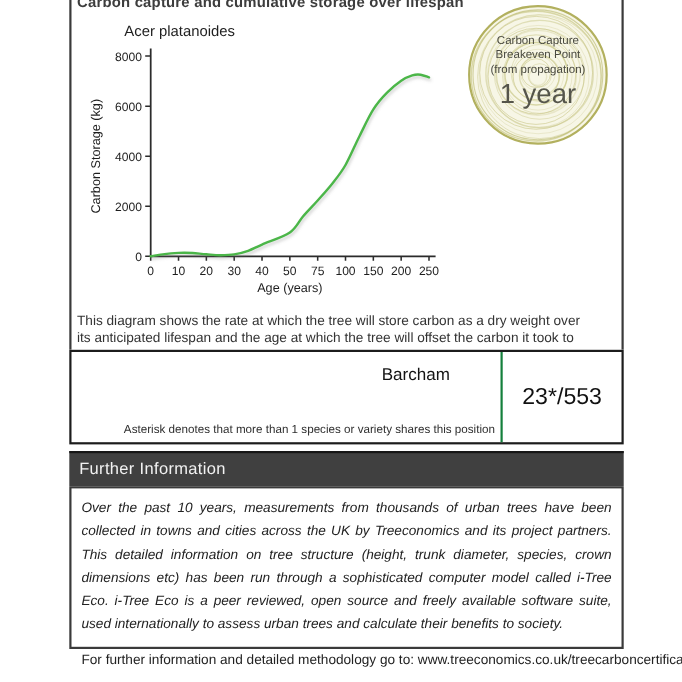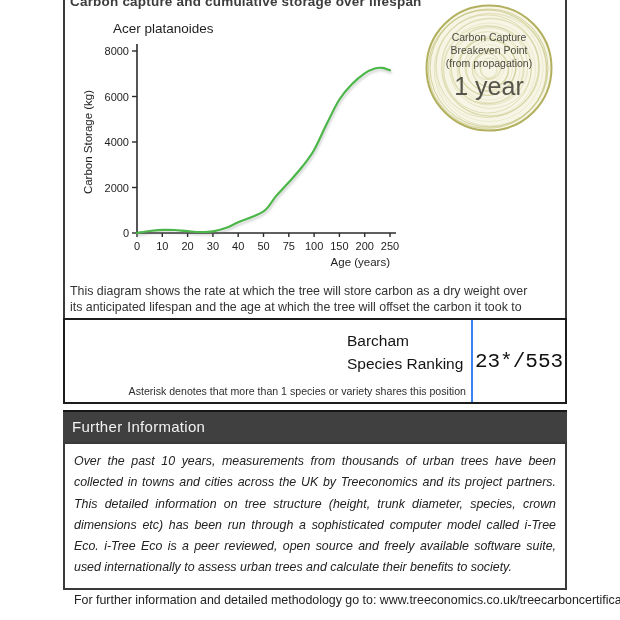--- a/index.html
+++ b/index.html
@@ -28,21 +28,21 @@
     text-align: left; font-size: 13.5px; color: #1e1e1e;
   }
   .chart-svg { position: absolute; left: 95px; top: 38px; }
   .y-label {
     position: absolute; left: 88px; top: 142px;
     transform: translate(-50%,-50%) rotate(-90deg);
     font-size: 11.5px; color: #1e1e1e; white-space: nowrap;
   }
   .x-label {
     position: absolute; left: 137px; top: 256px; width: 253px;
-    text-align: right; font-size: 11.5px; color: #1e1e1e;
+    text-align: center; font-size: 11.5px; color: #1e1e1e;
   }
 
   
   .badge { position: absolute; left: 424px; top: 3px; width: 130px; height: 130px; }
   .badge-svg { position: absolute; left: 0; top: 0; }
   .badge-text {
     position: absolute; left: 0; top: 28px; width: 130px;
     text-align: center; color: #4a4a40;
   }
   .badge-text .small { font-size: 10.5px; font-weight: normal; line-height: 13px; }
@@ -54,33 +54,33 @@
     font-size: 12.4px; line-height: 16px; color: #333;
   }
 
   
   .ranking-box {
     position: absolute; left: 63px; top: 318px;
     width: 504px; height: 86px;
     border: 2px solid #1c1c1c; box-sizing: border-box;
     display: flex; background: #fff;
   }
-  .ranking-left { position: relative; flex: 1 1 auto; border-right: 2px solid #3b82f6; }
+  .ranking-left { position: relative; flex: 1 1 auto; border-right: 2px solid #15803d; }
   .ranking-name {
     position: absolute; left: 282px; top: 9px;
     font-size: 15.5px; line-height: 23px; color: #141414; white-space: nowrap;
   }
   .ranking-note {
     position: absolute; right: 5px; bottom: 5px;
     font-size: 10.6px; color: #2e2e2e; white-space: nowrap;
   }
   .ranking-right {
-    width: 92px; flex: 0 0 auto;
+    width: 108px; flex: 0 0 auto;
     display: flex; align-items: center; justify-content: center;
-    font-size: 21px; color: #111; font-family: Liberation Mono, monospace;
+    font-size: 21px; color: #111;
   }
 
   
   .info-bar {
     position: absolute; left: 63px; top: 410px;
     width: 504px; height: 32px;
     background: #404040; border-top: 2px solid #161616;
     box-sizing: border-box;
   }
   .info-bar-title {
@@ -190,21 +190,20 @@
       <div class="badge-value">1 year</div>
     </div>
   </div>
 
   <div class="description">This diagram shows the rate at which the tree will store carbon as a dry weight over its anticipated lifespan and the age at which the tree will offset the carbon it took to grow, deliver and plant it.</div>
 
   <div class="ranking-box">
     <div class="ranking-left">
       <div class="ranking-name">
         <div>Barcham</div>
-        <div>Species Ranking</div>
       </div>
       <div class="ranking-note">Asterisk denotes that more than 1 species or variety shares this position</div>
     </div>
     <div class="ranking-right">23*/553</div>
   </div>
 
   <div class="info-bar">
     <div class="info-bar-title">Further Information</div>
   </div>
   <div class="info-box">

